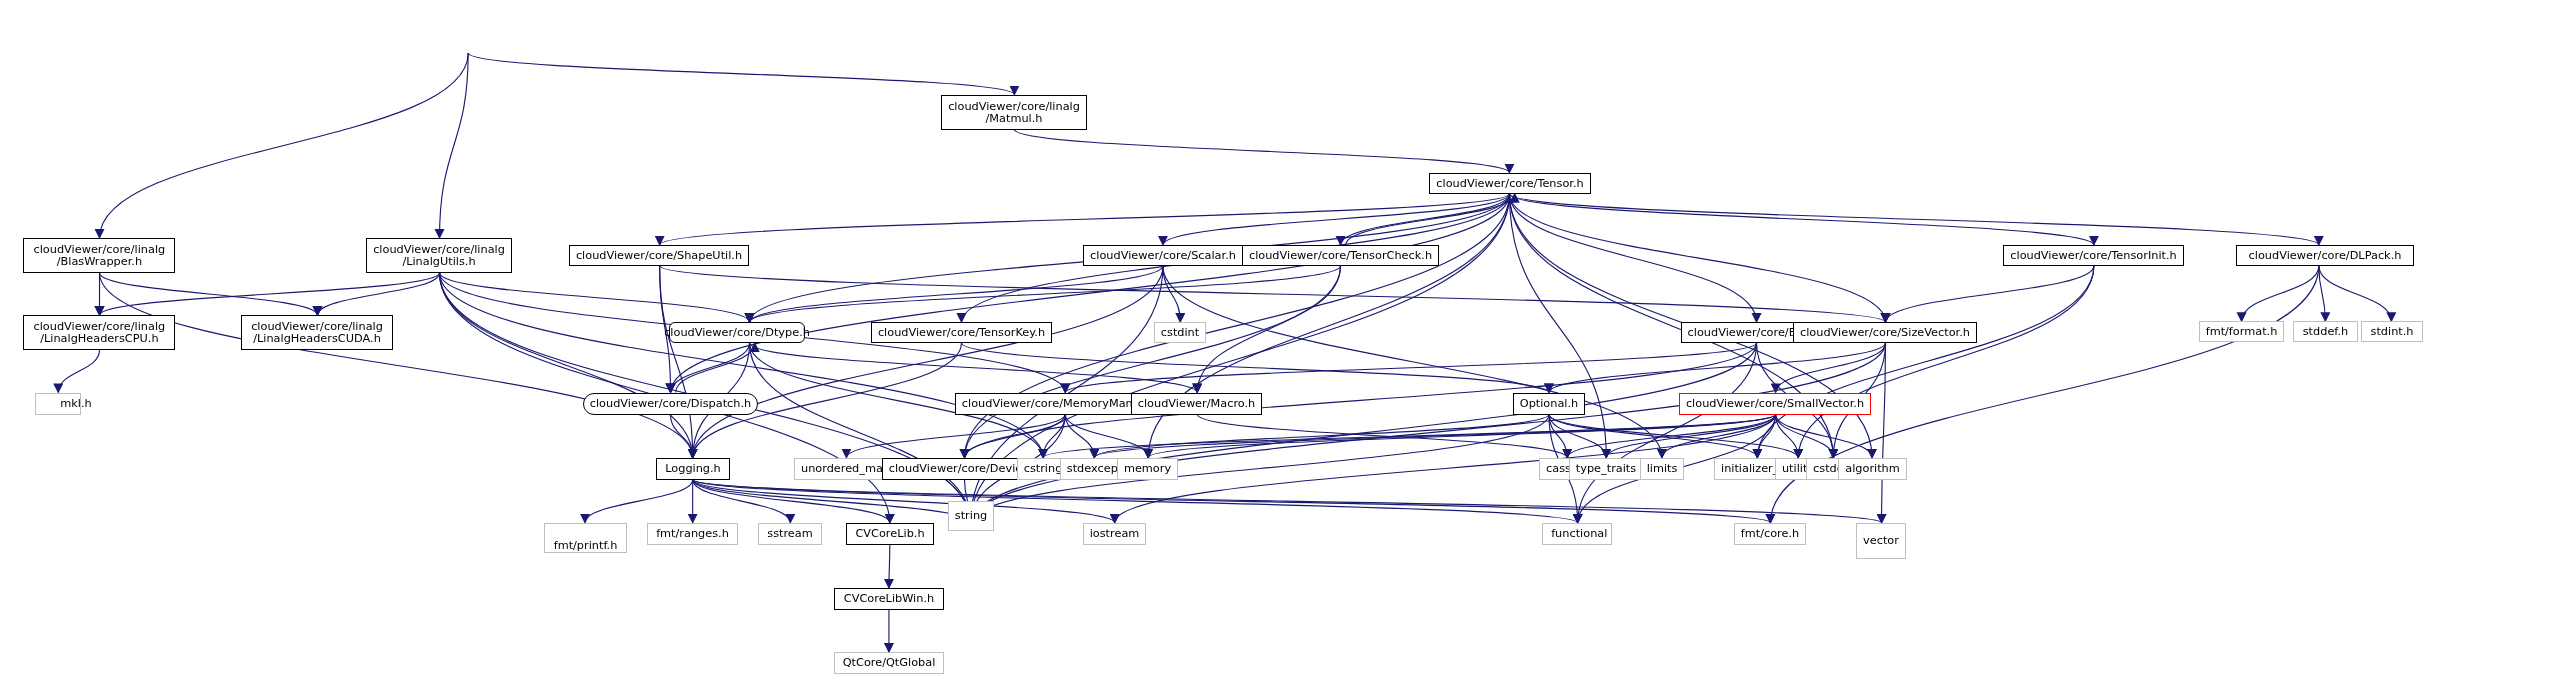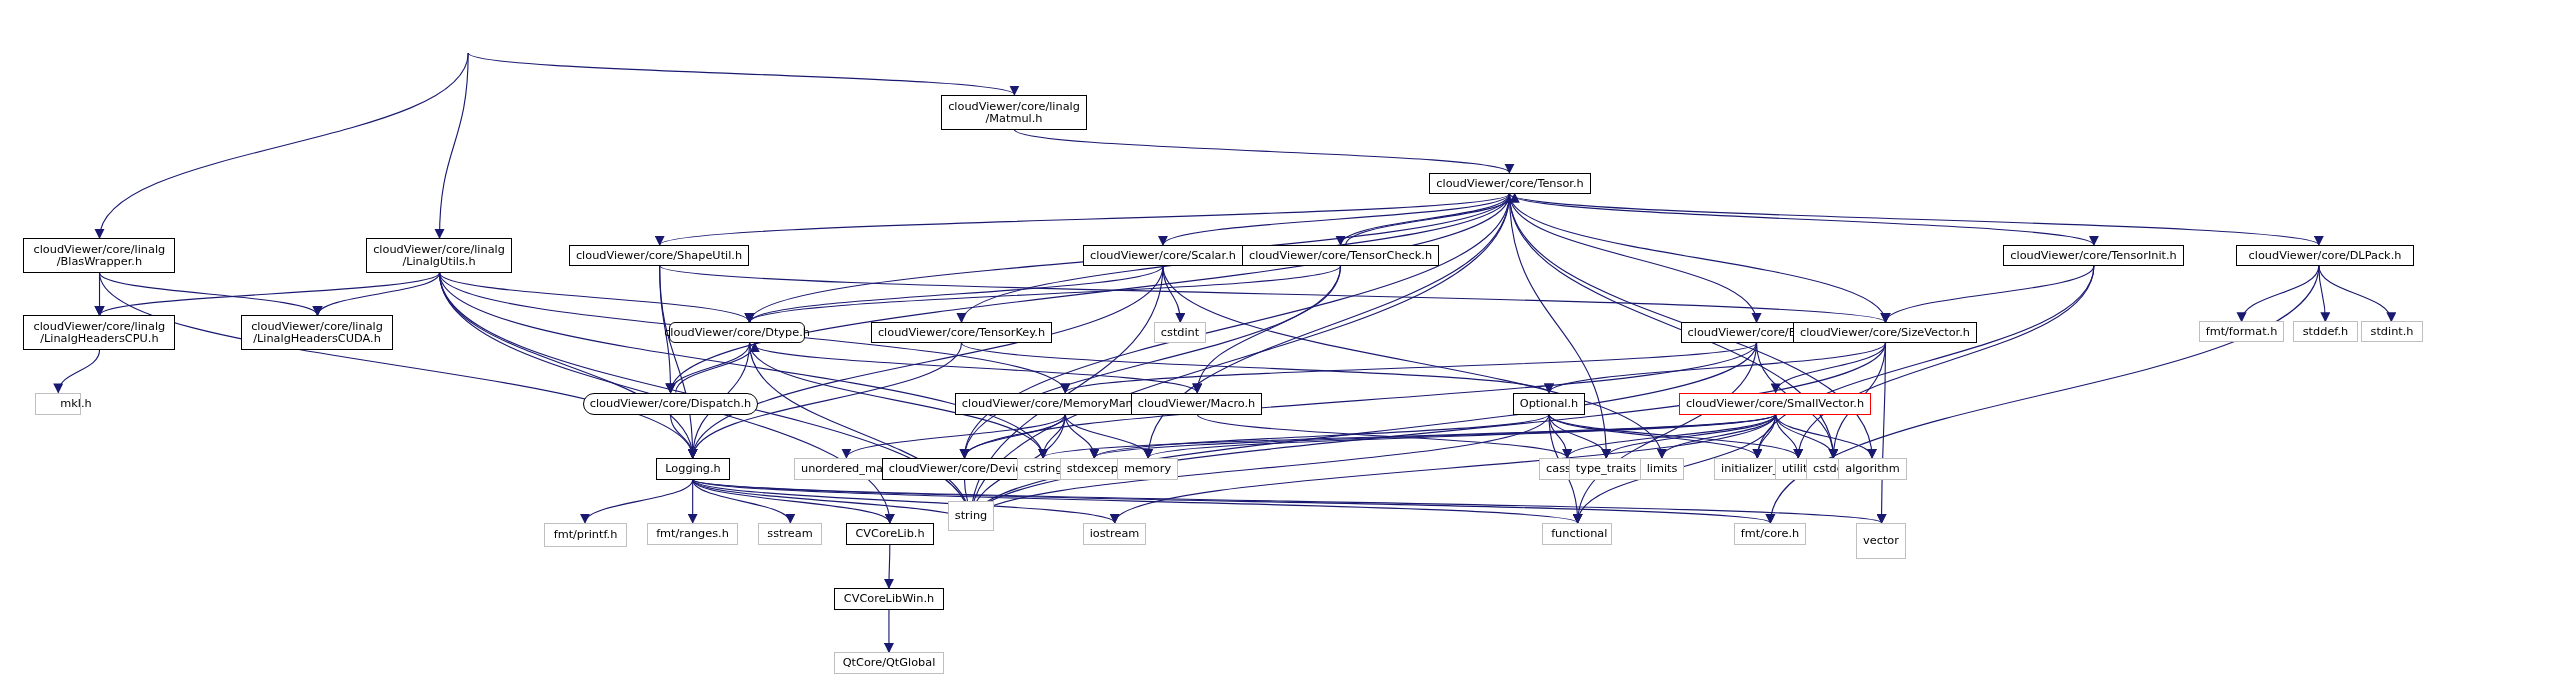--- a/index.html
+++ b/index.html
@@ -176,21 +176,21 @@
   <div class="node external" id="n-cstring" style="left: 1017px; top: 458px; width: 52px; height: 22px;"><span>cstring</span></div>
   <div class="node external" id="n-stdexcept" style="left: 1060px; top: 458px; width: 69px; height: 22px;"><span>stdexcept</span></div>
   <div class="node external" id="n-memory" style="left: 1117px; top: 458px; width: 61px; height: 22px;"><span>memory</span></div>
   <div class="node external" id="n-cassert" style="left: 1539px; top: 458px; width: 55px; height: 22px;"><span>cassert</span></div>
   <div class="node external" id="n-type_traits" style="left: 1569px; top: 458px; width: 74px; height: 22px;"><span>type_traits</span></div>
   <div class="node external" id="n-limits" style="left: 1640px; top: 458px; width: 44px; height: 22px;"><span>limits</span></div>
   <div class="node external" id="n-initializer_list" style="left: 1714px; top: 458px; width: 88px; height: 22px;"><span>initializer_list</span></div>
   <div class="node external" id="n-utility" style="left: 1775px; top: 458px; width: 46px; height: 22px;"><span>utility</span></div>
   <div class="node external" id="n-cstddef" style="left: 1806px; top: 458px; width: 56px; height: 22px;"><span>cstddef</span></div>
   <div class="node external" id="n-algorithm" style="left: 1838px; top: 458px; width: 69px; height: 22px;"><span>algorithm</span></div>
-  <div class="node external" id="n-fmtprintf" style="left:544px;top:523px;width:83px;height:24px;"><span>fmt/printf.h</span></div>
+  <div class="node external" id="n-fmtprintf" style="left:544px;top:523px;width:83px;height:30px;align-items:flex-end;"><span>fmt/printf.h</span></div>
   <div class="node external" id="n-fmtranges" style="left:647px;top:523px;width:91px;height:22px;"><span>fmt/ranges.h</span></div>
   <div class="node external" id="n-sstream" style="left:758px;top:523px;width:64px;height:22px;"><span>sstream</span></div>
   <div class="node" id="n-cvcorelib" style="left:846px;top:523px;width:88px;height:22px;"><span>CVCoreLib.h</span></div>
   <div class="node external" id="n-string" style="left: 948px; top: 501px; width: 46px; height: 30px;"><span>string</span></div>
   <div class="node external" id="n-iostream" style="left: 1083px; top: 523px; width: 63px; height: 22px;"><span>iostream</span></div>
   <div class="node external" id="n-functional" style="left: 1542px; top: 523px; width: 70px; height: 22px; padding-left: 8px;"><span>functional</span></div>
   <div class="node external" id="n-fmtcore" style="left: 1734px; top: 523px; width: 72px; height: 22px;"><span>fmt/core.h</span></div>
   <div class="node external" id="n-vector" style="left: 1856px; top: 523px; width: 50px; height: 36px;"><span>vector</span></div>
   <div class="node" id="n-cvcorelibwin" style="left:834px;top:588px;width:110px;height:22px;"><span>CVCoreLibWin.h</span></div>
   <div class="node external" id="n-qtglobal" style="left:834px;top:652px;width:110px;height:22px;"><span>QtCore/QtGlobal</span></div>

